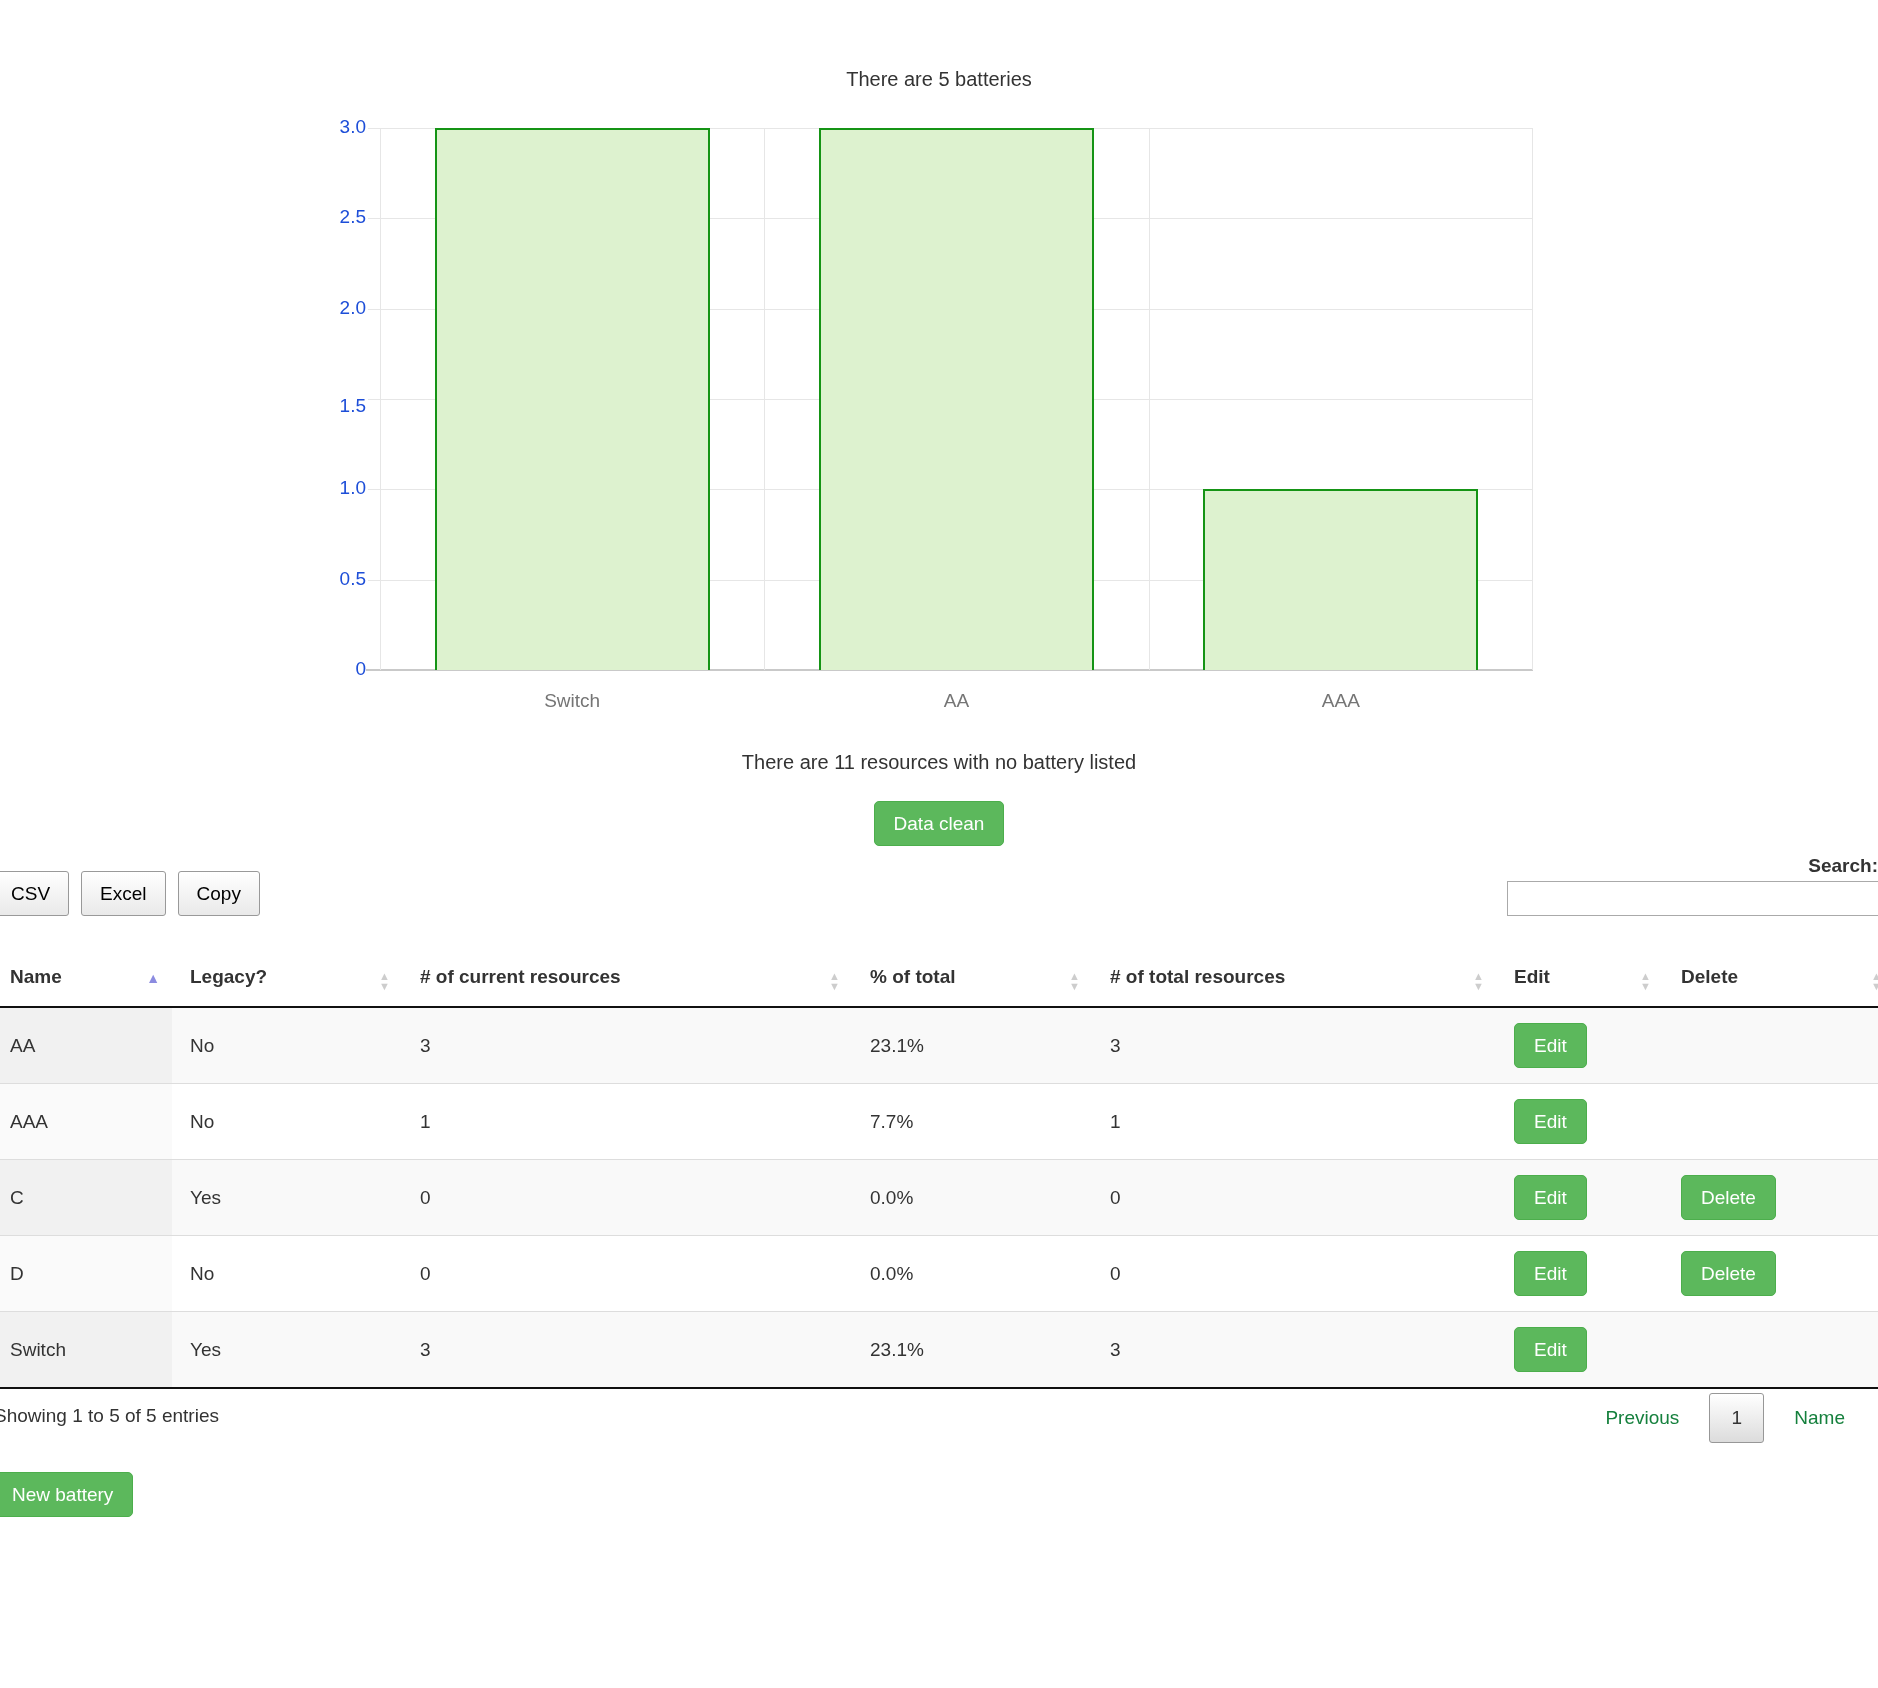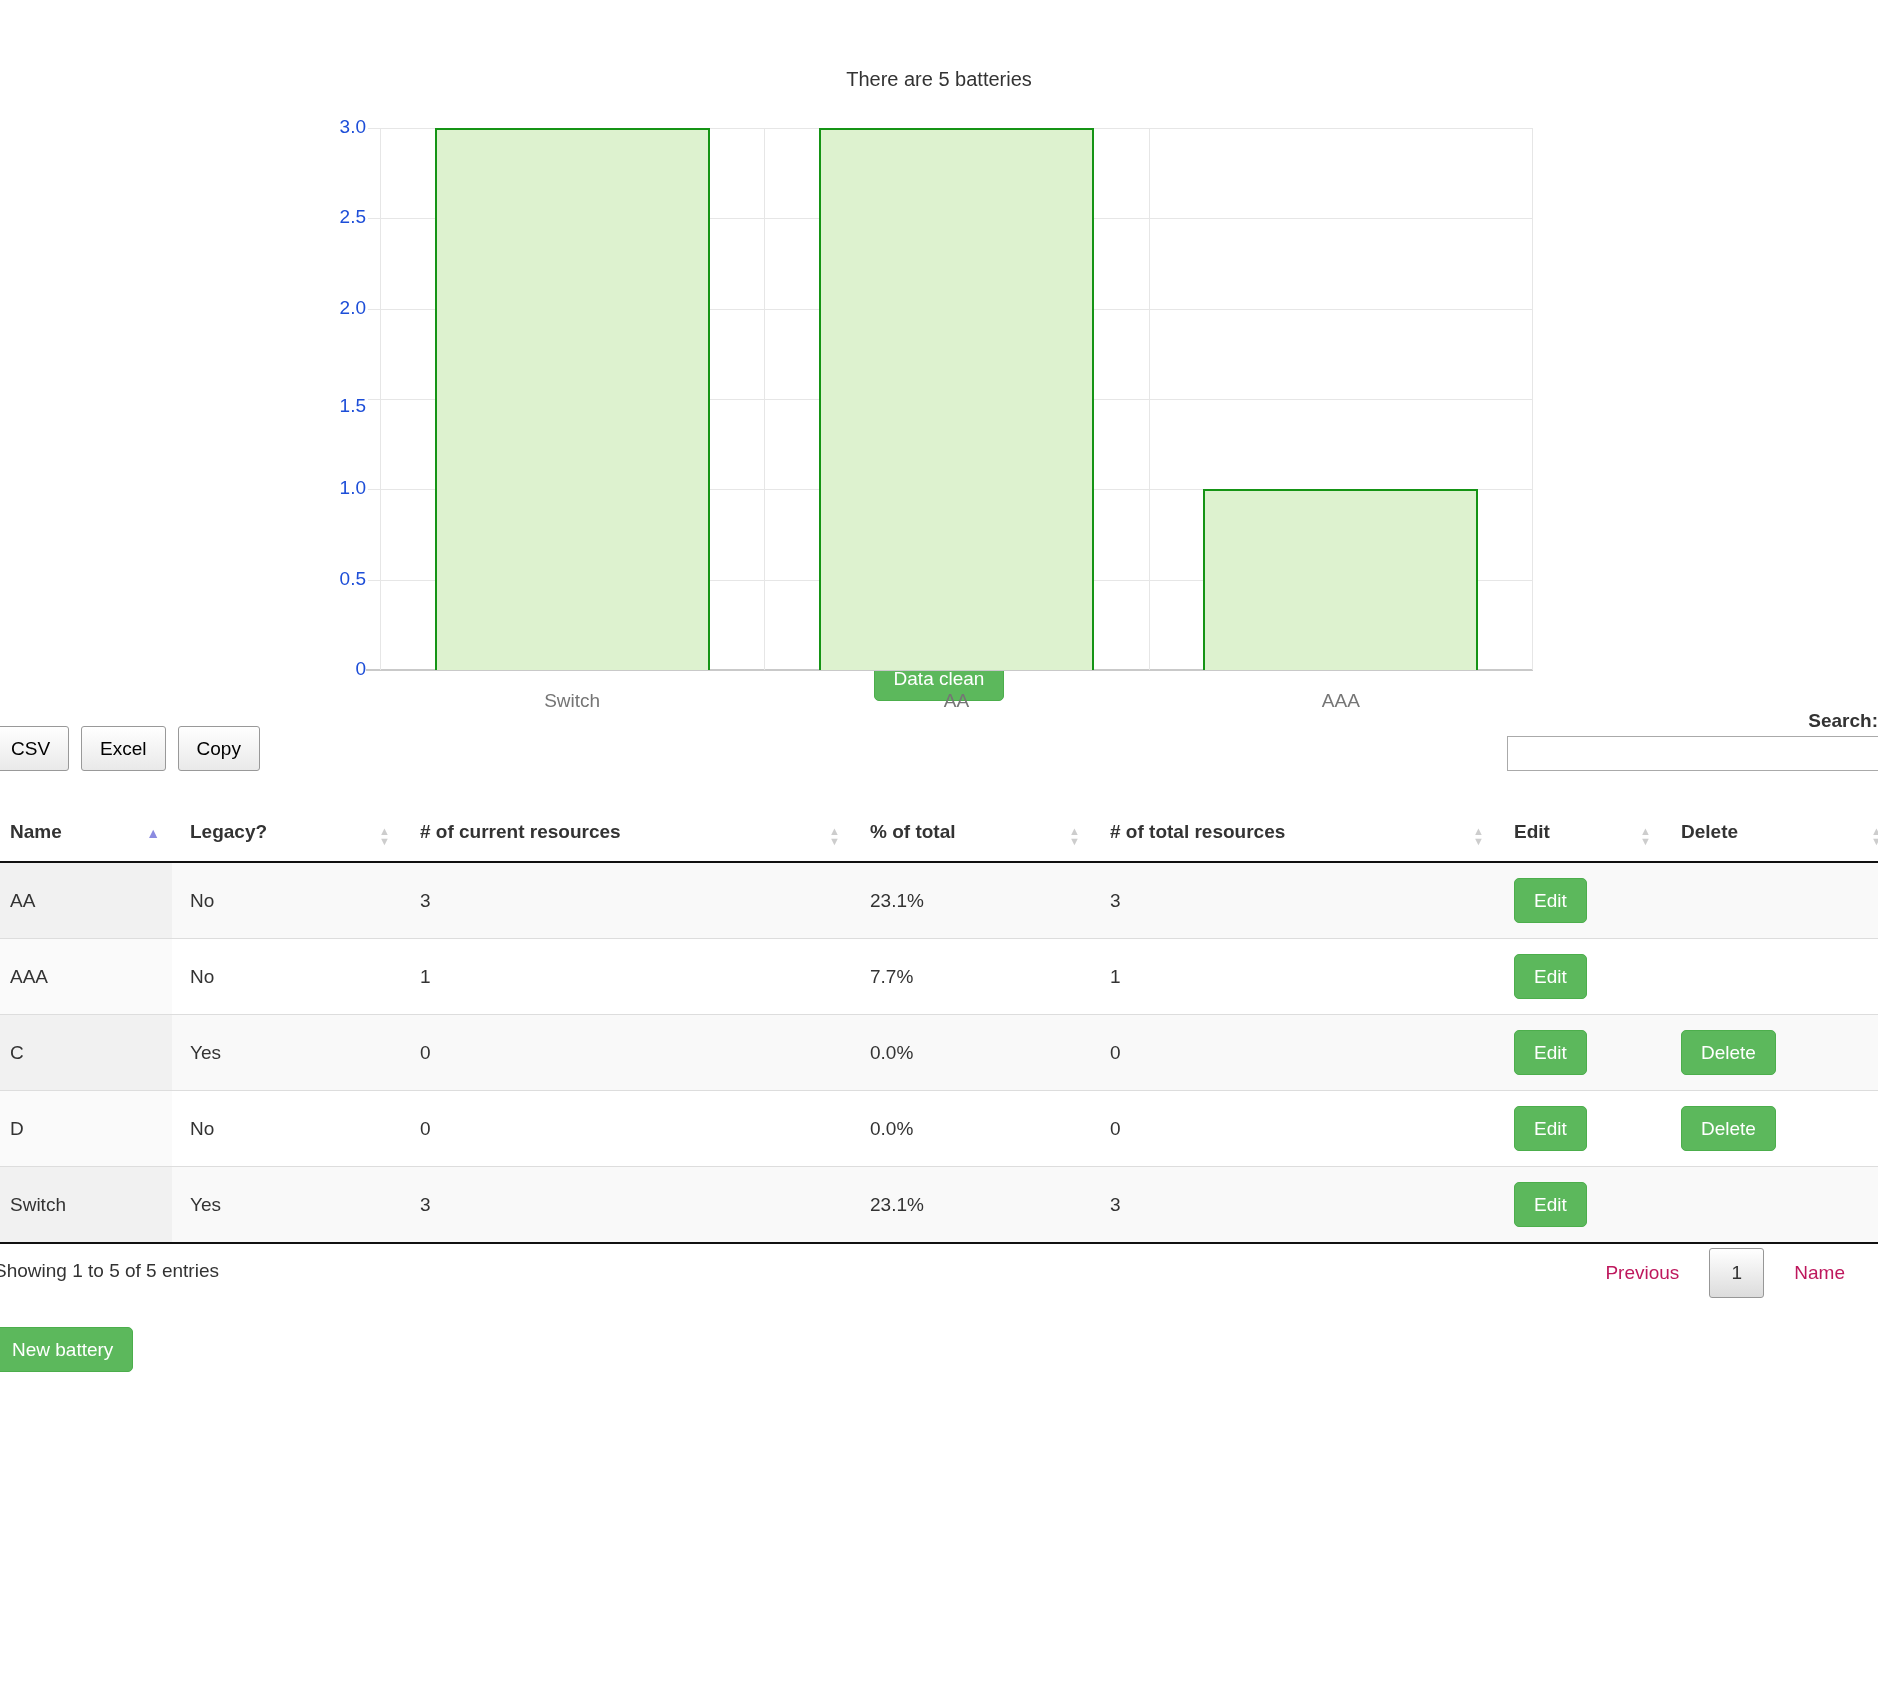--- a/index.html
+++ b/index.html
@@ -57,21 +57,21 @@
   table.dt tbody tr:last-child td { border-bottom: 2px solid #111; }
   table.dt tbody tr.odd { background: #f9f9f9; }
   table.dt tbody tr.odd td.sorted { background: #f1f1f1; }
   table.dt tbody tr.even td.sorted { background: #fafafa; }
   .sort-stack { position: absolute; right: 12px; top: 11px; display: flex; flex-direction: column; align-items: center; color: #cdcdcd; font-size: 11px; line-height: 10px; }
   .sort-asc-single { position: absolute; right: 12px; top: 10px; font-size: 14px; }
   
   .dt-footer { position: relative; height: 66px; }
   .dt-info { padding-top: 16px; margin-left: 2px; font-size: 19px; color: #333; }
   .paginate { position: absolute; right: 39px; top: 4px; display: flex; align-items: center; }
-  .page-btn { color: #be185d; padding: 0 10px; cursor: default; font-size: 19px; }
+  .page-btn { color: #15803d; padding: 0 10px; cursor: default; font-size: 19px; }
   .page-num {
     display: inline-block; width: 53px; height: 48px; line-height: 48px; text-align: center;
     border: 1px solid #979797; border-radius: 3px; margin: 0 20px;
     background: linear-gradient(to bottom, #ffffff 0%, #dcdcdc 100%);
     color: #333; cursor: pointer; font-size: 19px;
   }
   .new-battery { margin-top: 17px; }
 </style>
 </head>
 <body>
@@ -107,20 +107,21 @@
       <div class="ytick" style="top: 489.333px;"></div>
       <div class="ylab" style="top: 477.333px;">1.0</div>
       <div class="ytick" style="top: 579.667px;"></div>
       <div class="ylab" style="top: 567.667px;">0.5</div>
       <div class="ylab" style="top: 658px;">0</div>
       <div class="xlab" style="left: 380px; width: 384.333px;">Switch</div>
       <div class="xlab" style="left: 764.333px; width: 384.333px;">AA</div>
       <div class="xlab" style="left: 1148.67px; width: 384.333px;">AAA</div>
     </div>
 
+  <div class="caption">There are 11 resources with no battery listed</div>
 
   <div class="center">
     <button class="btn-green">Data clean</button>
   </div>
 
   <div class="dt-wrap">
     <div class="toolbar">
       <div id="export-buttons"><button class="dt-button">CSV</button><button class="dt-button">Excel</button><button class="dt-button">Copy</button></div>
       <div class="search-box">
         <label>Search:</label>

